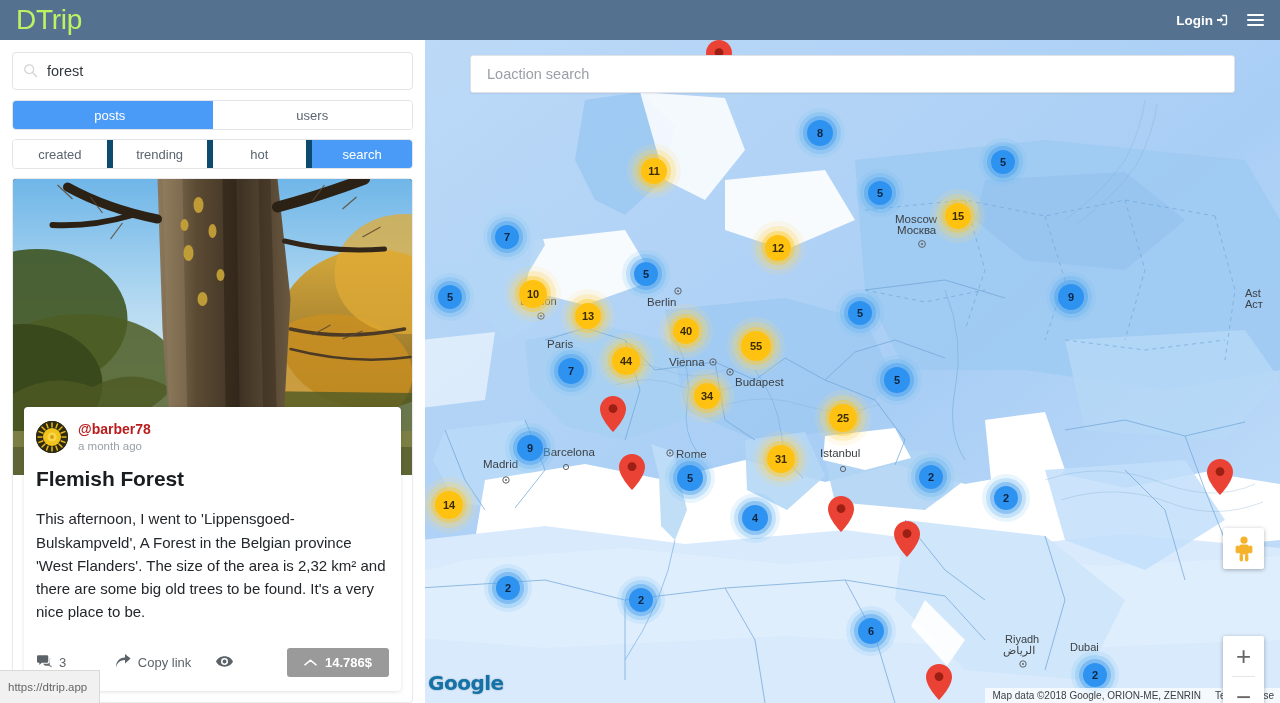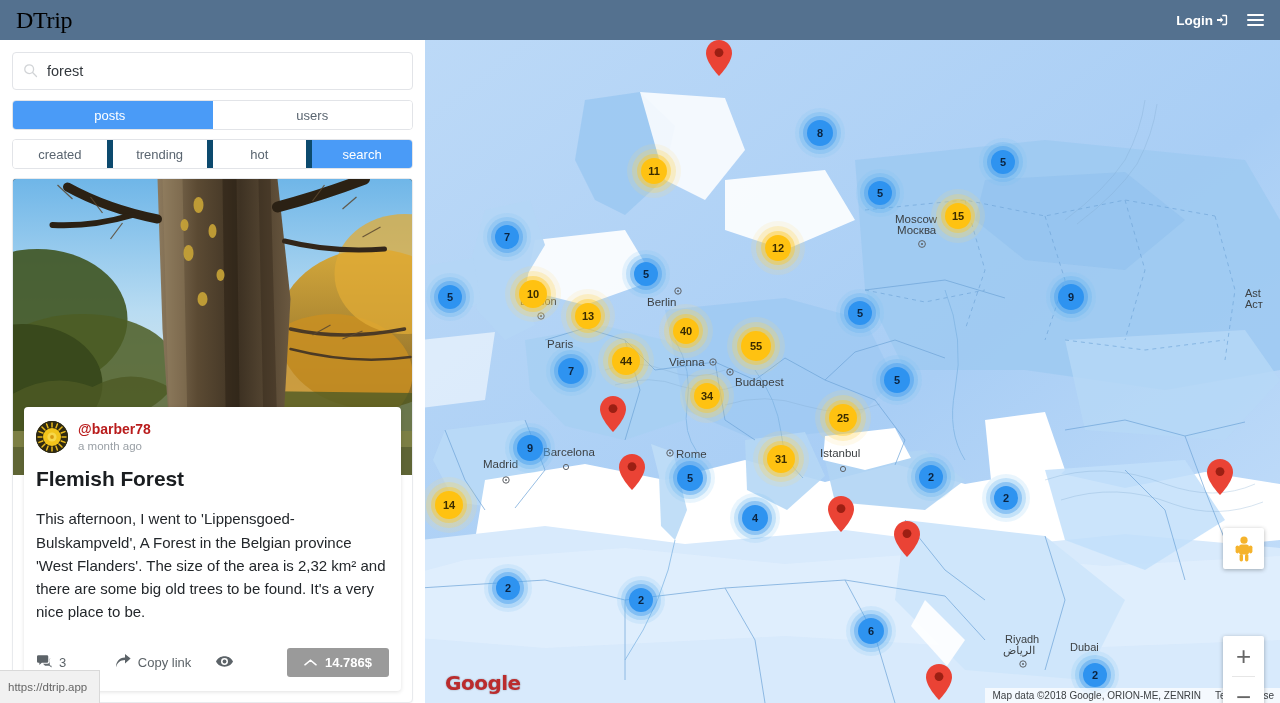--- a/index.html
+++ b/index.html
@@ -16,26 +16,26 @@
     height: 40px;
     background: #54718f;
     display: flex;
     align-items: center;
     justify-content: space-between;
     padding: 0 14px 0 16px;
     position: relative;
     z-index: 40;
   }
   .brand {
-    color: #000000;
-    font-size: 24px;
+    color: #bef264;
+    font-size: 28px;
     font-weight: 400;
     letter-spacing: -0.3px;
     line-height: 1;
-    font-family: Liberation Serif, serif;
+    font-family: Liberation Sans, sans-serif;
   }
   .header-right { display: flex; align-items: center; gap: 14px; }
   .login-link {
     color: #ffffff;
     font-size: 13.5px;
     font-weight: bold;
     display: flex;
     align-items: center;
     gap: 4px;
     cursor: pointer;
@@ -285,26 +285,26 @@
   }
   .zoom-btn {
     height: 40px; display: flex; align-items: center; justify-content: center;
     color: #666; font-size: 26px; cursor: pointer; user-select: none;
     font-family: "Liberation Sans", sans-serif;
   }
   .zoom-sep { height: 1px; background: #e6e6e6; margin: 0 9px; }
 
   .google-logo {
     position: absolute;
-    left: 20px; bottom: 8px;
+    left: 3px; bottom: 8px;
     z-index: 14;
     font-size: 20px;
     font-weight: bold;
     letter-spacing: -0.5px;
-    color: #b91c1c;
+    color: #0369a1;
     text-shadow: 0 0 2px rgba(0,0,0,.35);
     font-family: "DejaVu Sans", sans-serif;
     opacity: .92;
   }
   .map-attrib {
     position: absolute;
     right: 0; bottom: 0;
     z-index: 14;
     font-size: 10px;
     color: #3c4043;
@@ -684,20 +684,23 @@
         <text x="578" y="614" font-size="11">الرياض</text>
         <circle cx="598" cy="624" r="3.2" fill="none" stroke="#5f6368" stroke-width="1"></circle>
           <circle cx="598" cy="624" r="1" fill="#5f6368"></circle>
         <text x="645" y="611" font-size="11">Dubai</text>
         <text x="820" y="257" font-size="11">Ast</text>
         <text x="820" y="268" font-size="11">Аст</text>
         <text x="505" y="645" font-size="11">cca</text>
       </g>
     </svg>
 
+    <div class="loc-search">
+      <input type="text" placeholder="Loaction search" style="">
+    </div>
 
     <div id="cluster-layer">
         <div class="cluster blue" style="left: 395px; top: 93px; width: 26px; height: 26px;">8</div>
         <div class="cluster blue" style="left: 578px; top: 122px; width: 24px; height: 24px;">5</div>
         <div class="cluster yellow" style="left: 229px; top: 131px; width: 26px; height: 26px;">11</div>
         <div class="cluster blue" style="left: 455px; top: 153px; width: 24px; height: 24px;">5</div>
         <div class="cluster yellow" style="left: 533px; top: 176px; width: 26px; height: 26px;">15</div>
         <div class="cluster blue" style="left: 82px; top: 197px; width: 24px; height: 24px;">7</div>
         <div class="cluster yellow" style="left: 353px; top: 208px; width: 26px; height: 26px;">12</div>
         <div class="cluster blue" style="left: 221px; top: 234px; width: 24px; height: 24px;">5</div>

